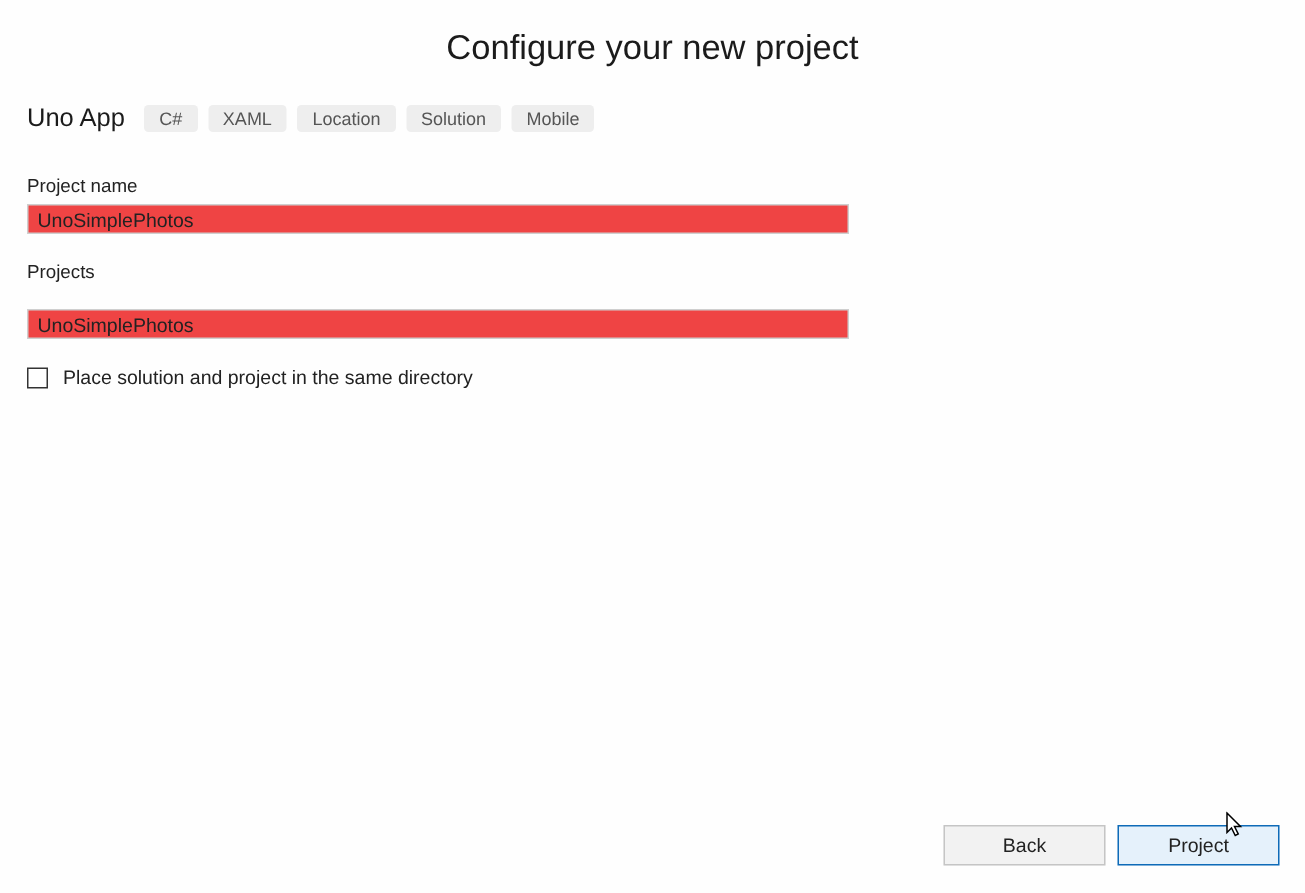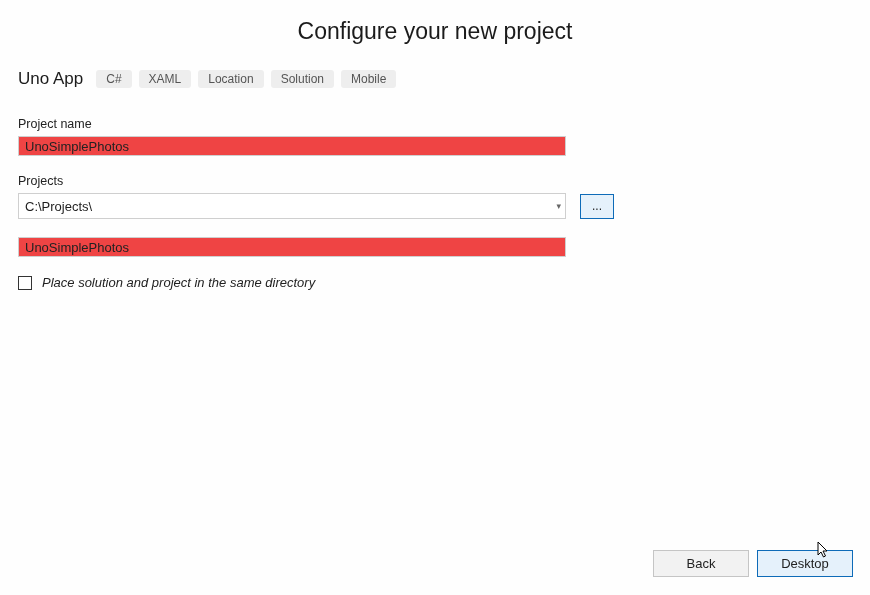--- a/index.html
+++ b/index.html
@@ -109,21 +109,20 @@
       color: #0f7dd6;
       font-weight: bold;
       font-style: italic;
       font-family: Georgia, serif;
     }
     .checkbox-row {
       display: flex;
       align-items: center;
       gap: 10px;
       margin-top: 8px;
-      font-style: italic;
     }
     .checkbox {
       width: 14px;
       height: 14px;
       border: 1px solid #333;
       background: #fff;
       cursor: pointer;
     }
     .checkbox-label {
       font-size: 13px;
@@ -131,21 +130,21 @@
     }
     .footer {
       position: absolute;
       right: 17px;
       bottom: 18px;
       display: flex;
       gap: 8px;
       align-items: center;
     }
     .btn {
-      width: 96px;
+      width: 108px;
       height: 27px;
       border: 1px solid #c5c5c5;
       background: #f2f2f2;
       font-size: 13px;
       color: #222;
       text-align: center;
       display: flex;
       align-items: center;
       justify-content: center;
       cursor: pointer;
@@ -175,37 +174,30 @@
   <span class="tag">Mobile</span>
 </div>
 
 <div class="field-group">
   <div class="field-label">Project name</div>
   <input type="text" class="text-input" value="UnoSimplePhotos" style="">
 </div>
 
 <div class="field-group">
   <div class="field-label">Projects</div>
-  <div class="location-row">
-    <div class="combo">
-      <span>C:\Projects\</span>
-      <span class="combo-arrow">▾</span>
-    </div>
-    <div class="browse-btn">...</div>
-  </div>
 </div>
 
 <div class="field-group">
   <input type="text" class="text-input" value="UnoSimplePhotos" style="">
 </div>
 
 <div class="checkbox-row">
   <div class="checkbox"></div>
   <span class="checkbox-label">Place solution and project in the same directory</span>
 </div>
 
 <div class="footer">
   <div class="btn">Back</div>
-  <div class="btn primary">Desktop</div>
+  <div class="btn primary">Project</div>
   <svg class="cursor" width="14" height="18" viewBox="0 0 14 18">
     <path d="M1 1 L1 14 L4 11 L6.5 16 L8.5 15 L6 10 L10 10 Z" fill="#fff" stroke="#000" stroke-width="1"></path>
   </svg>
 </div>
 
 </body></html>

